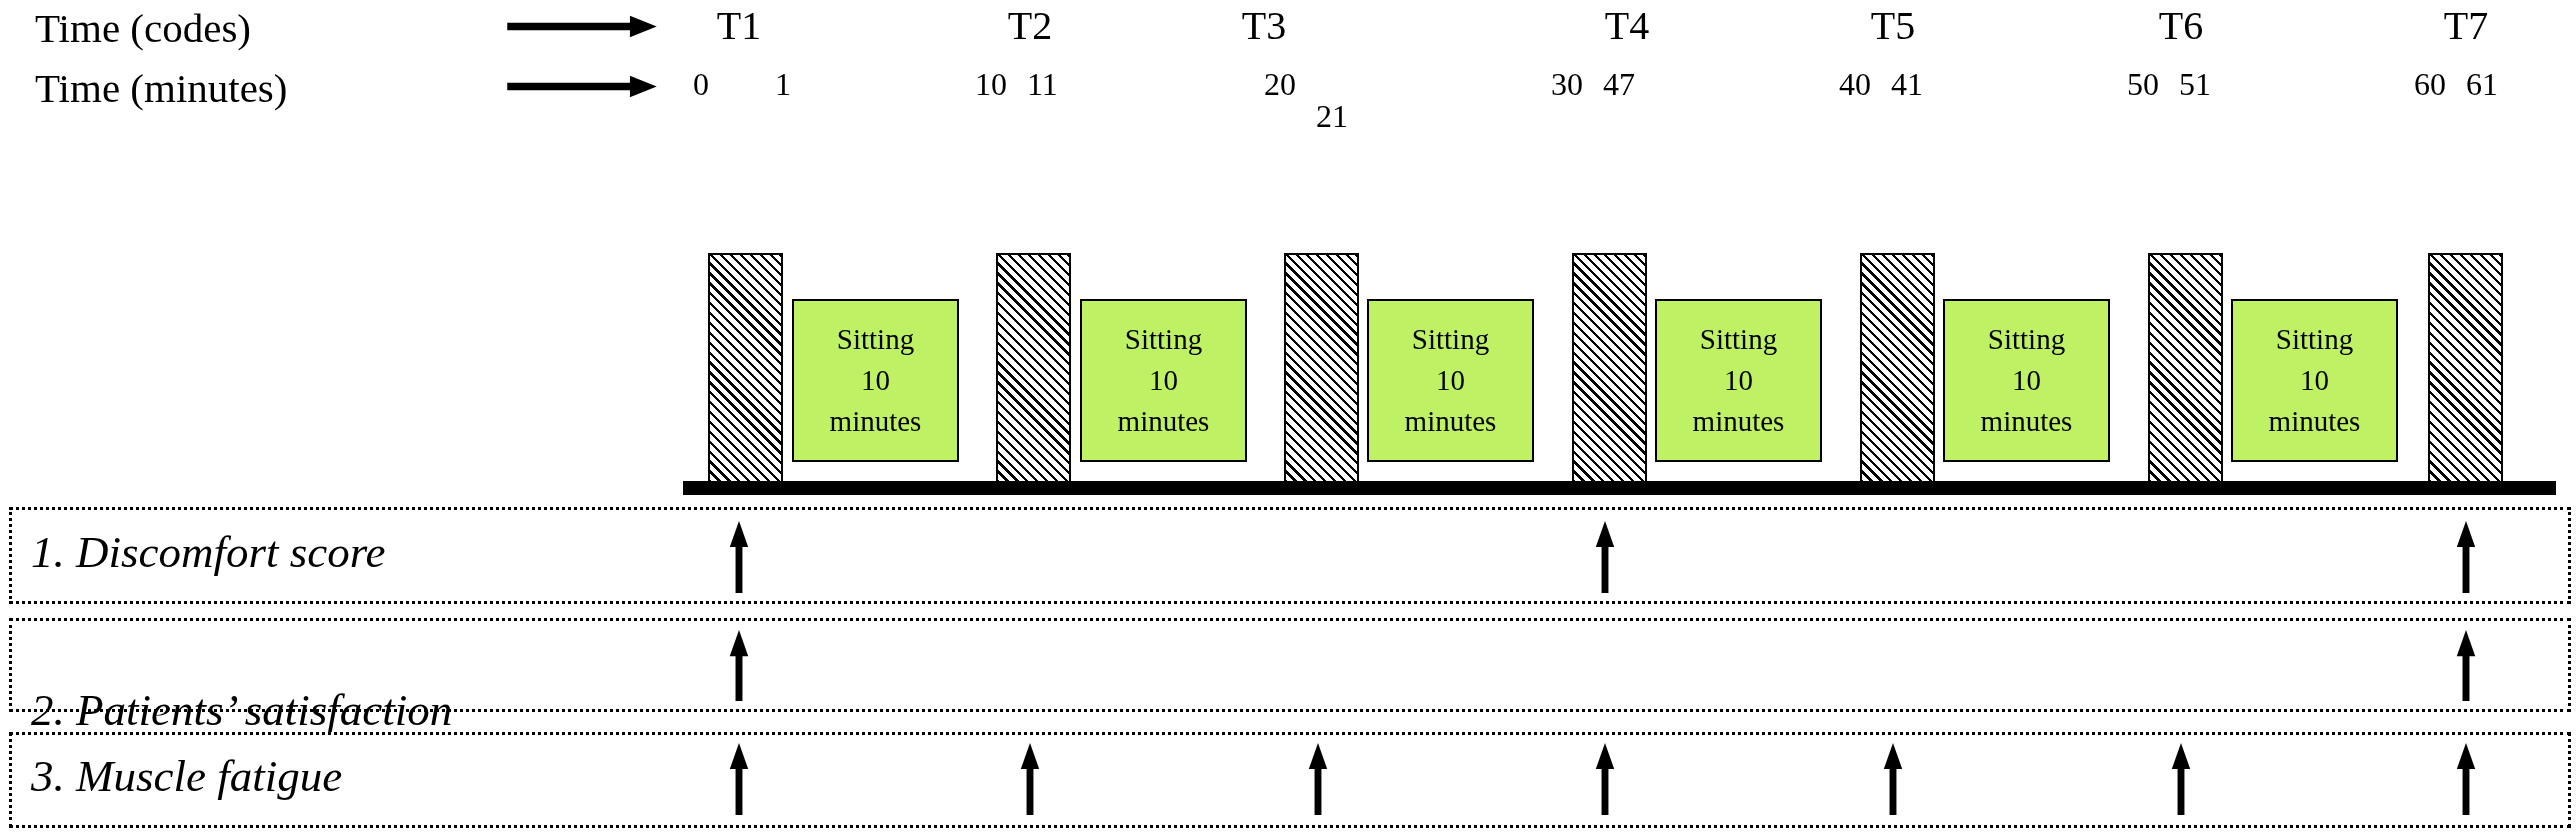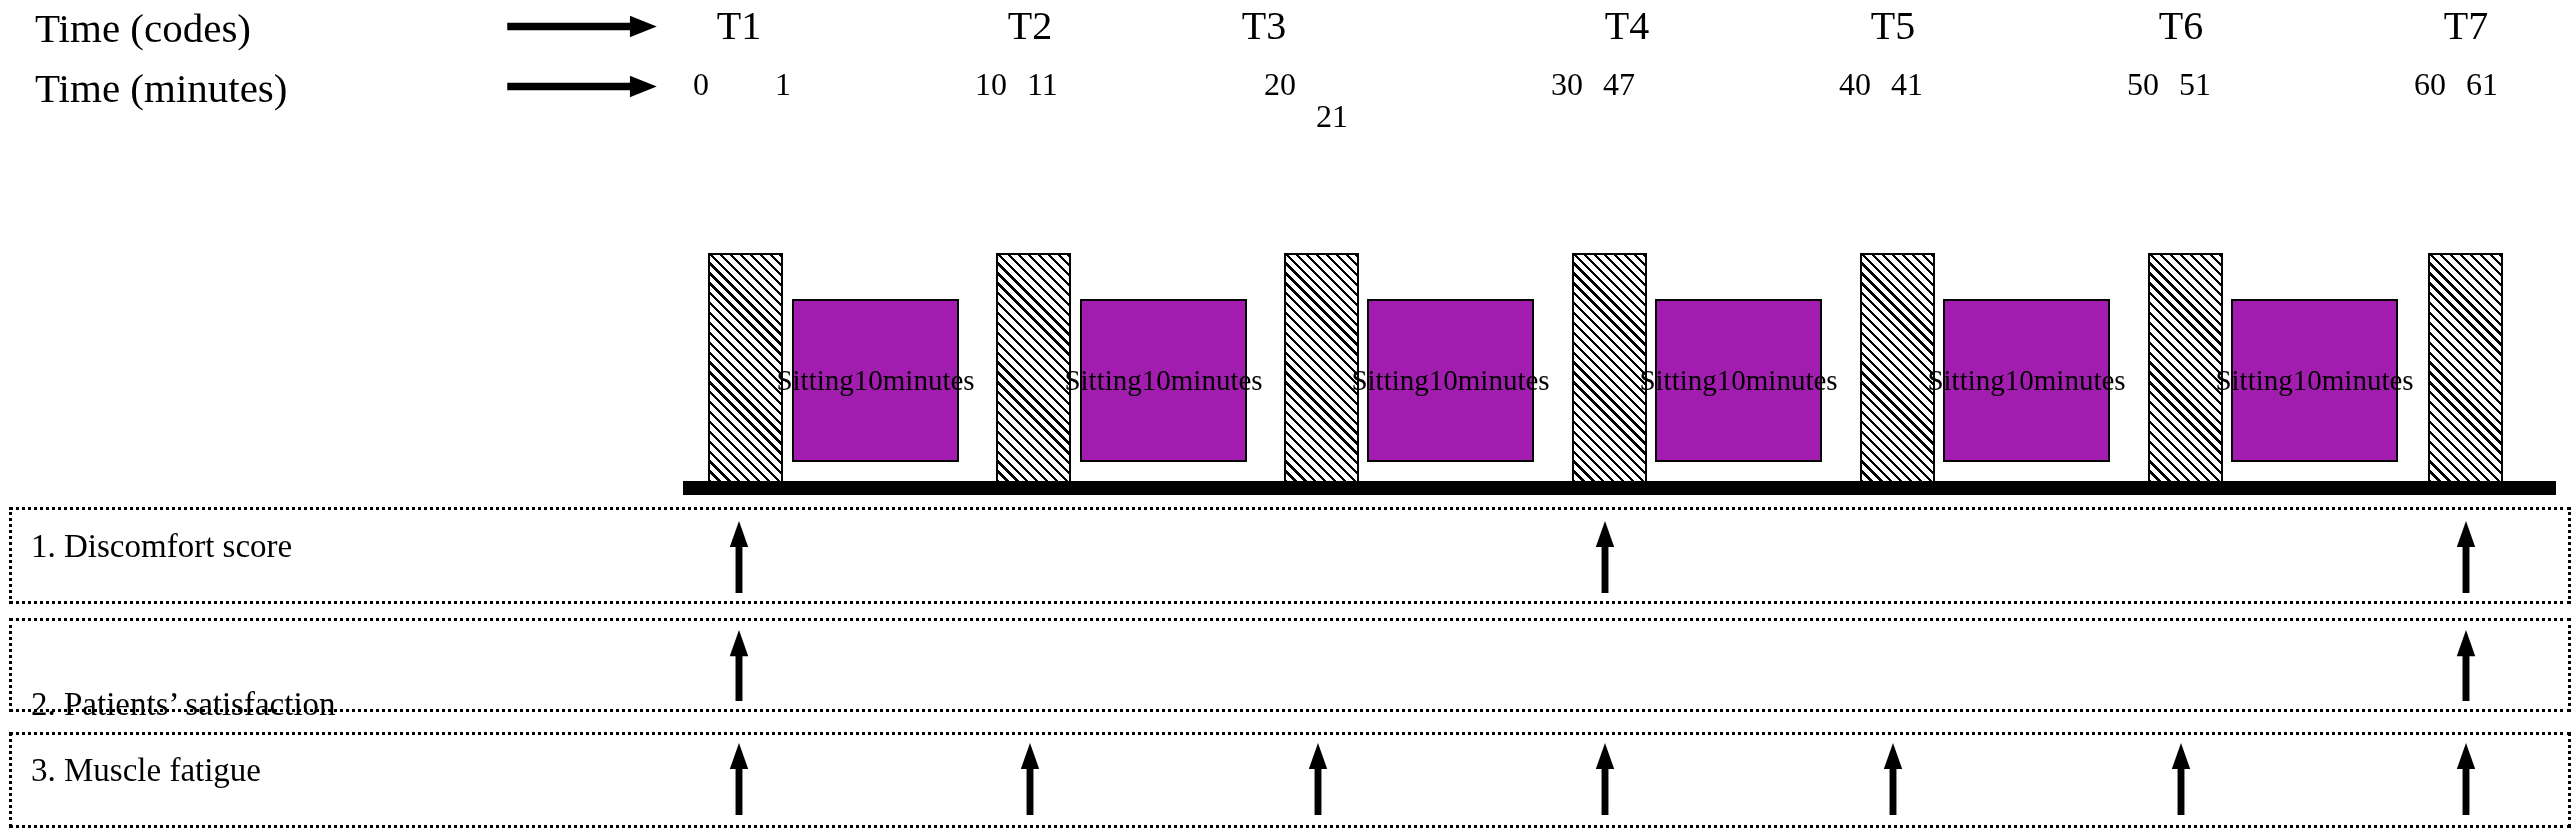--- a/index.html
+++ b/index.html
@@ -57,23 +57,23 @@
         #ffffff 2.3px,
         #ffffff 7px);
     border:2.3px solid #000000;
     box-sizing:border-box;
   }
 
   .sitbox{
     position:absolute;
     border:2.3px solid #000000;
     box-sizing:border-box;
-    background:#a21caf;
+    background:#bef264;
     display:flex;
-    flex-direction:row;
+    flex-direction:column;
     align-items:center;
     justify-content:center;
     font-size:29px;
     line-height:1.42;
     text-align:center;
   }
   .sitbox span{display:block;white-space:nowrap;}
 
   .baseline{
     position:absolute;
@@ -82,23 +82,24 @@
 
   
   .orow{
     position:absolute;
     border:3.8px dotted #000000;
     box-sizing:border-box;
     background:#ffffff;
   }
   .orow-label{
     position:absolute;
-    font-size:33px;
-    line-height:1;
-    white-space:nowrap;
+    font-size:45px;
+    line-height:1;
+    white-space:nowrap;
+    font-style:italic;
   }
   .uparrow{
     position:absolute;
     transform:translateX(-50%);
   }
   .uparrow svg{display:block;}
 </style>
 </head>
 <body>
 

